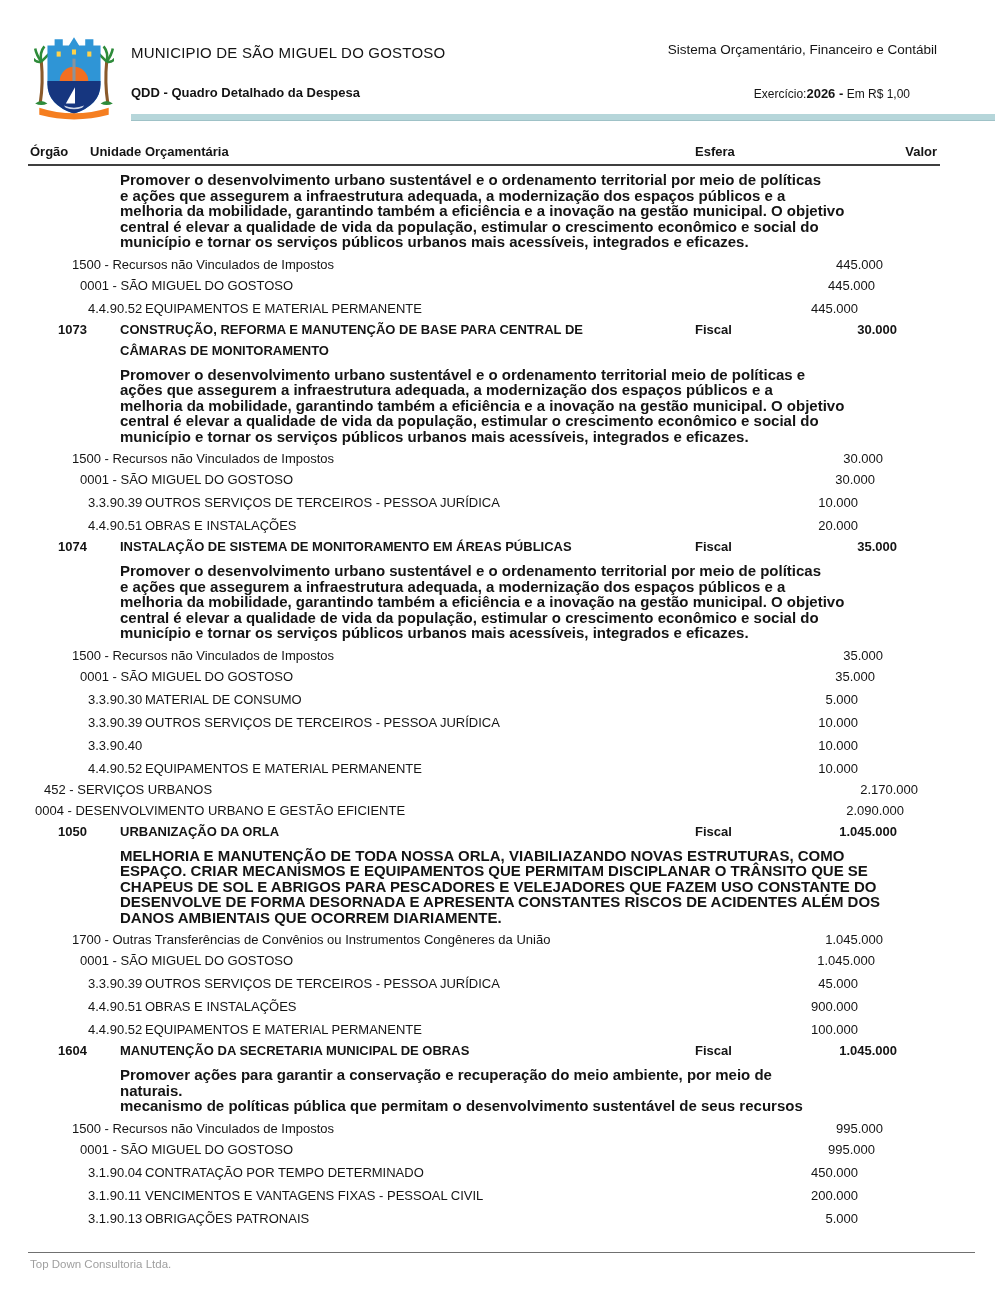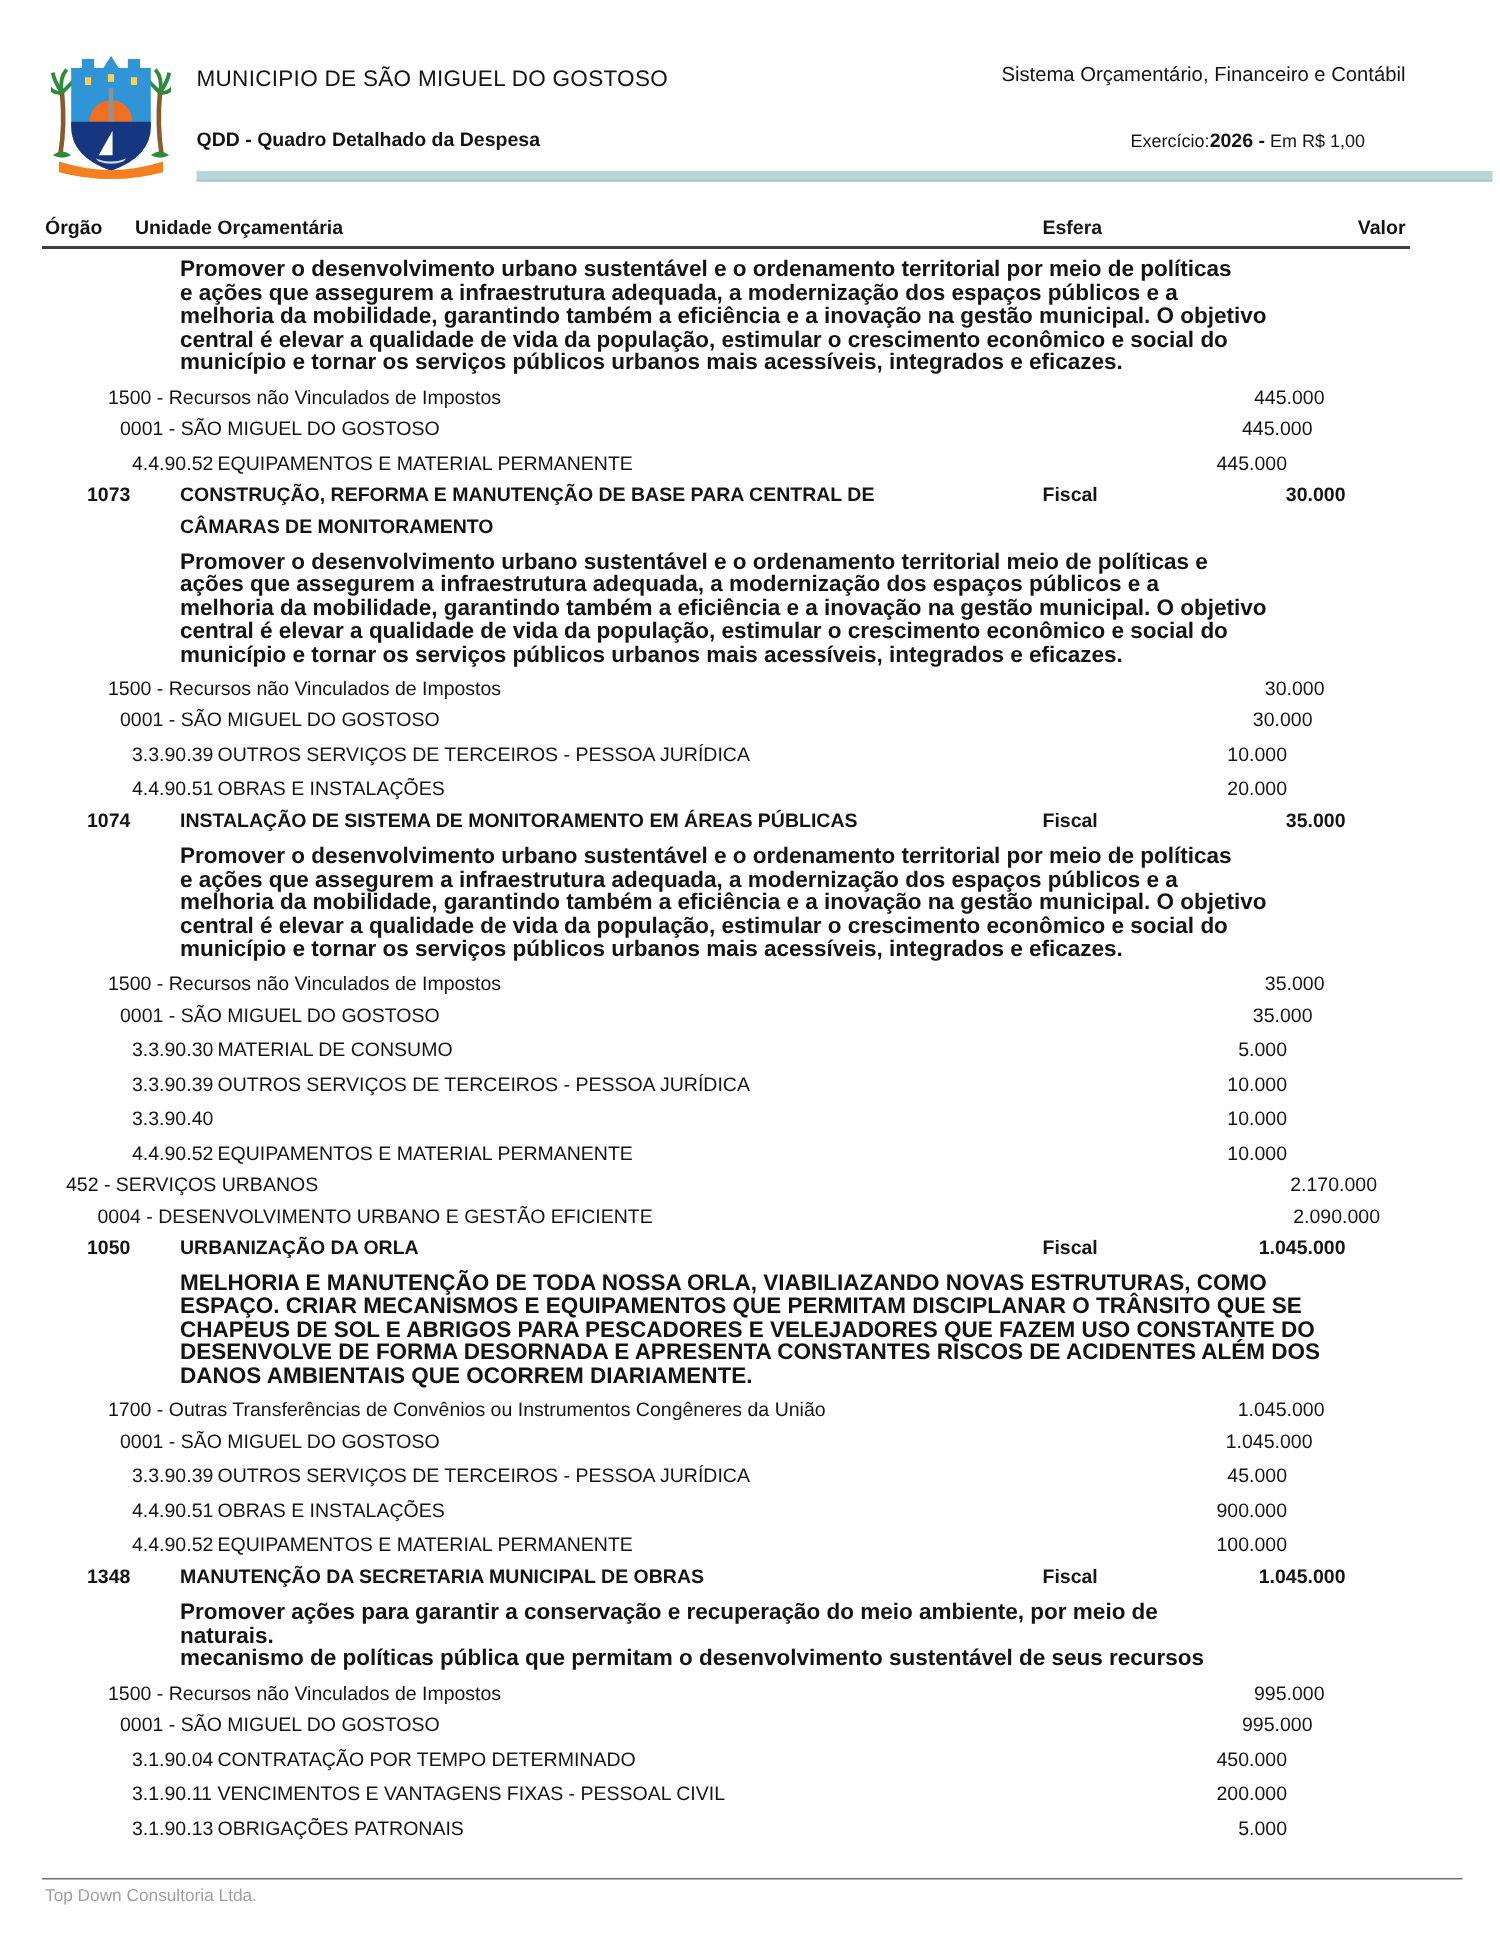--- a/index.html
+++ b/index.html
@@ -24,27 +24,27 @@
   .col-orgao   { position:absolute; left:30px; }
   .col-unidade { position:absolute; left:90px;text-align:center; }
   .col-esfera  { position:absolute; left:695px; }
   .col-valor   { position:absolute; right:63px; }
   .head-rule { margin:2px 28px 0 28px; width:912px; border-top:2px solid #3f3f3f; }
   
   .rows { padding-top:0; }
   .row { position:relative; min-height:21px; line-height:21px; font-size:13px; }
   .row .value { position:absolute; top:0; white-space:nowrap; }
   .row-funcao   .value { right:82px; }
-  .row-programa .value { right:80px; }
+  .row-programa .value { right:96px; }
   .row-action   .value { right:103px; font-weight:bold; }
   .row-fonte    .value { right:117px; }
   .row-uo       .value { right:125px; }
   .row-elem     .value { right:142px; }
   .row-funcao   .label { padding-left:44px; }
-  .row-programa .label { padding-left:35px;margin-left:30px; }
+  .row-programa .label { padding-left:35px; }
   .row-fonte    .label { padding-left:72px; }
   .row-uo       .label { padding-left:80px; }
   .row-elem { margin-top:2px; }
   .row-elem .code  { position:absolute; left:88px; top:0; }
   .row-elem .label { display:inline-block; margin-left:145px; max-width:555px; }
   .row-action .code  { position:absolute; left:58px; top:0; font-weight:bold; }
   .row-action .label { display:inline-block; margin-left:120px; max-width:520px; font-weight:bold; }
   .row-action .esfera{ position:absolute; left:695px; top:0; font-weight:bold; }
   .desc-block { margin:6px 0 4px 120px; }
   .desc-line  { font-size:15px; font-weight:bold; line-height:15.5px; white-space:nowrap; }
@@ -144,21 +144,21 @@
           <div class="desc-line">ESPAÇO. CRIAR MECANISMOS E EQUIPAMENTOS QUE PERMITAM DISCIPLANAR O TRÂNSITO QUE SE</div>
           <div class="desc-line">CHAPEUS DE SOL E ABRIGOS PARA PESCADORES E VELEJADORES QUE FAZEM USO CONSTANTE DO</div>
           <div class="desc-line">DESENVOLVE DE FORMA DESORNADA E APRESENTA CONSTANTES RISCOS DE ACIDENTES ALÉM DOS</div>
           <div class="desc-line">DANOS AMBIENTAIS QUE OCORREM DIARIAMENTE.</div>
         </div>
         <div class="row row-fonte"><span class="label">1700 - Outras Transferências de Convênios ou Instrumentos Congêneres da União</span><span class="value">1.045.000</span></div>
         <div class="row row-uo"><span class="label">0001 - SÃO MIGUEL DO GOSTOSO</span><span class="value">1.045.000</span></div>
         <div class="row row-elem"><span class="code">3.3.90.39</span><span class="label">OUTROS SERVIÇOS DE TERCEIROS - PESSOA JURÍDICA</span><span class="value">45.000</span></div>
         <div class="row row-elem"><span class="code">4.4.90.51</span><span class="label">OBRAS E INSTALAÇÕES</span><span class="value">900.000</span></div>
         <div class="row row-elem"><span class="code">4.4.90.52</span><span class="label">EQUIPAMENTOS E MATERIAL PERMANENTE</span><span class="value">100.000</span></div>
-        <div class="row row-action"><span class="code">1348</span><span class="label">MANUTENÇÃO DA SECRETARIA MUNICIPAL DE OBRAS</span><span class="esfera">Fiscal</span><span class="value">1.045.000</span></div>
+        <div class="row row-action"><span class="code">1604</span><span class="label">MANUTENÇÃO DA SECRETARIA MUNICIPAL DE OBRAS</span><span class="esfera">Fiscal</span><span class="value">1.045.000</span></div>
         <div class="desc-block">
           <div class="desc-line">Promover ações para garantir a conservação e recuperação do meio ambiente, por meio de</div>
           <div class="desc-line">naturais.</div>
           <div class="desc-line">mecanismo de políticas pública que permitam o desenvolvimento sustentável de seus recursos</div>
         </div>
         <div class="row row-fonte"><span class="label">1500 - Recursos não Vinculados de Impostos</span><span class="value">995.000</span></div>
         <div class="row row-uo"><span class="label">0001 - SÃO MIGUEL DO GOSTOSO</span><span class="value">995.000</span></div>
         <div class="row row-elem"><span class="code">3.1.90.04</span><span class="label">CONTRATAÇÃO POR TEMPO DETERMINADO</span><span class="value">450.000</span></div>
         <div class="row row-elem"><span class="code">3.1.90.11</span><span class="label">VENCIMENTOS E VANTAGENS FIXAS - PESSOAL CIVIL</span><span class="value">200.000</span></div>
         <div class="row row-elem"><span class="code">3.1.90.13</span><span class="label">OBRIGAÇÕES PATRONAIS</span><span class="value">5.000</span></div>

